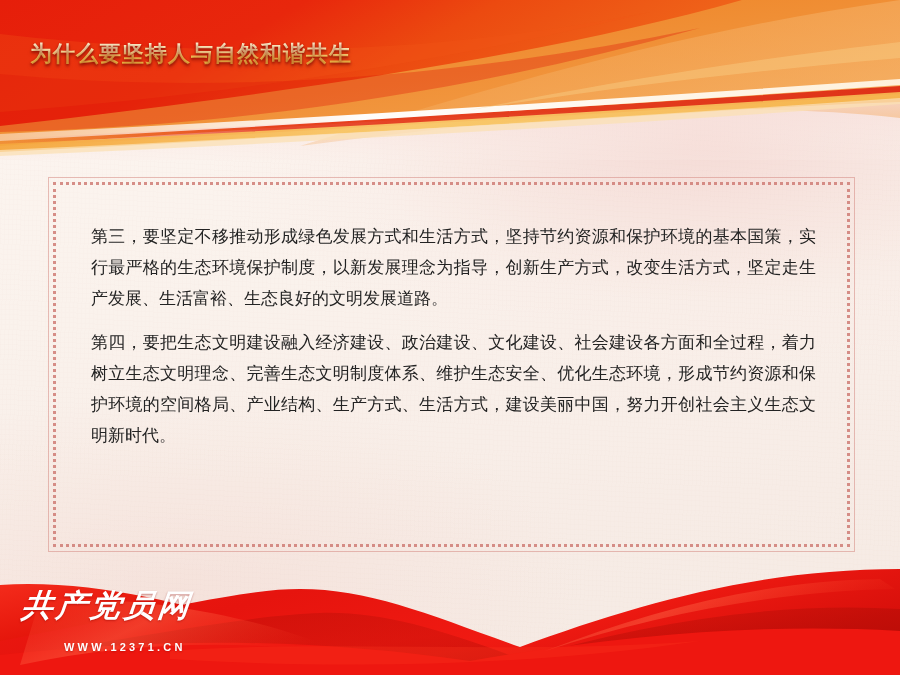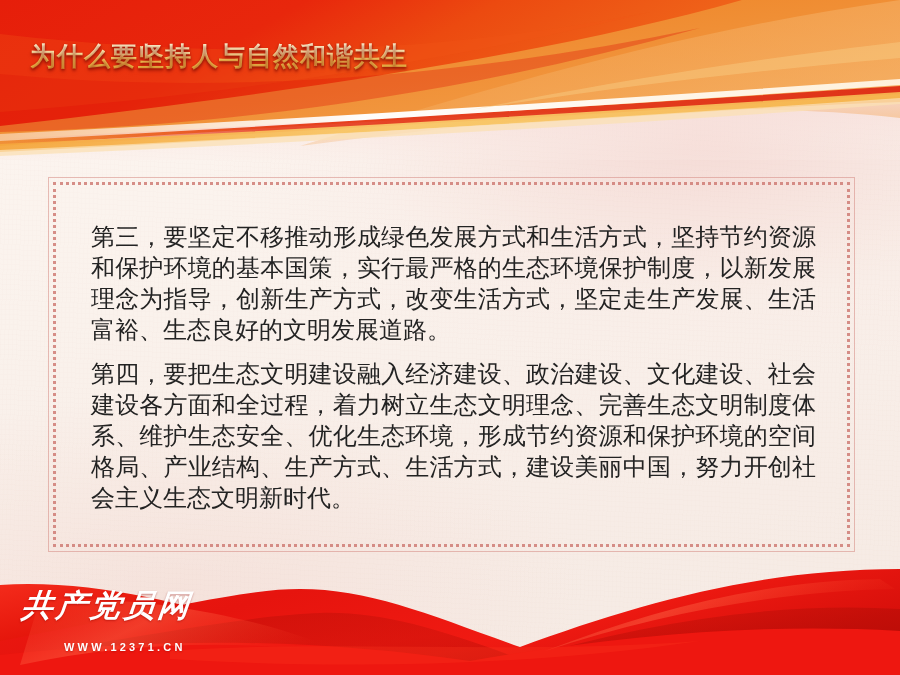--- a/index.html
+++ b/index.html
@@ -44,21 +44,21 @@
     width: 900px;
     height: 160px;
     overflow: hidden;
   }
   .header svg { display:block; width:900px; height:160px; }
 
   .header-title {
     position: absolute;
     left: 30px;
     top: 42px;
-    font-size: 26px;
+    font-size: 22px;
     font-weight: bold;
     letter-spacing: 1px;
     line-height: 1.1;
     white-space: nowrap;
     background: linear-gradient(180deg, #fff6d8 0%, #ffe9a8 38%, #f6c555 62%, #eab23c 100%);
     -webkit-background-clip: text;
     background-clip: text;
     color: transparent;
     -webkit-text-fill-color: transparent;
     text-shadow: 0 2px 3px rgba(120,12,4,0.45);
@@ -82,21 +82,21 @@
     box-sizing: border-box;
     border: 3px dotted rgba(208,125,118,0.85);
     position: relative;
   }
   .content-text {
     position: absolute;
     left: 35px;
     top: 36px;
     width: 725px;
     color: #232323;
-    font-size: 24px;
+    font-size: 17px;
     line-height: 31px;
     text-align: justify;
     text-justify: inter-character;
   }
   .content-text p {
     margin: 0 0 13px 0;
   }
   .content-text p:last-child { margin-bottom: 12px; }
 
   

